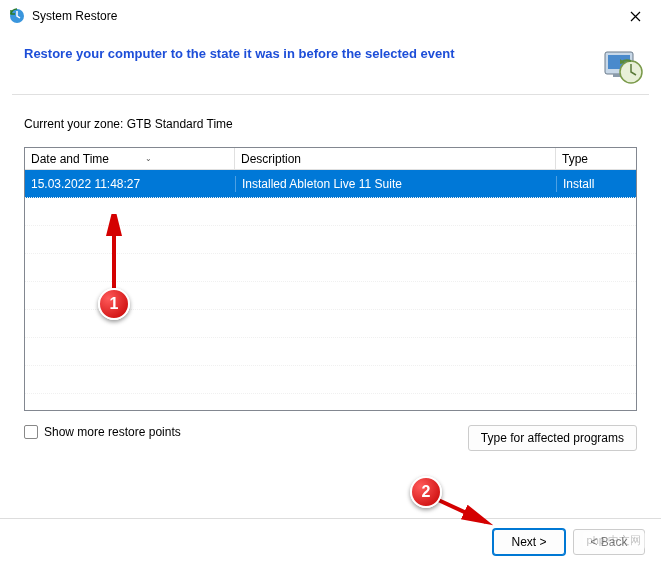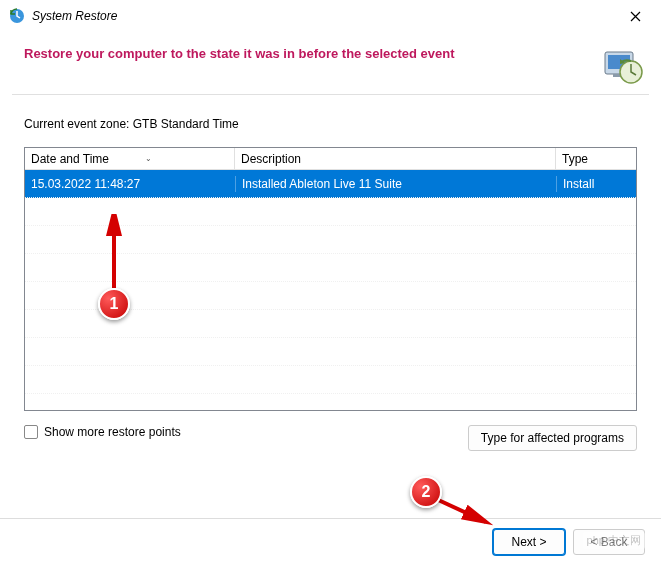--- a/index.html
+++ b/index.html
@@ -1,24 +1,24 @@
 <!DOCTYPE html>
 <html><head>
   <meta charset="utf-8">
   <style>
     * { box-sizing: border-box; margin: 0; padding: 0; font-family: 'Segoe UI', Tahoma, sans-serif; font-size: 12px; }
     body { width: 661px; height: 565px; background: #fff; position: relative; overflow: hidden; }
     
-    .titlebar { display: flex; align-items: center; height: 32px; padding: 0 6px 0 8px; font-style: italic; }
+    .titlebar { display: flex; align-items: center; height: 32px; padding: 0 6px 0 8px; }
     .titlebar-icon { width: 18px; height: 18px; margin-right: 6px; }
     .titlebar-title { flex: 1; font-size: 12px; }
     .close-btn { width: 40px; height: 28px; display: flex; align-items: center; justify-content: center; cursor: pointer; }
     
     .header-row { display: flex; align-items: flex-start; padding: 14px 16px 8px 24px; }
-    .header-title { font-size: 13px; font-weight: bold; flex: 1; color: #be185d; }
+    .header-title { font-size: 13px; font-weight: bold; flex: 1; color: #1d4ed8; }
     .header-icon { width: 44px; height: 40px; }
     
     .sep { height: 1px; background: #e0e0e0; margin: 0 12px; }
     
     .content { padding: 22px 24px 0 24px; }
     .timezone { font-size: 12px; margin-bottom: 16px; }
     
     .table-wrap { border: 1px solid #828790; background: #fff; height: 264px; overflow: hidden; position: relative; }
     .thead { display: flex; background: #fff; border-bottom: 1px solid #e0e0e0; height: 22px; }
     .th { padding: 3px 6px; font-size: 12px; border-right: 1px solid #e0e0e0; display: flex; align-items: center; gap: 3px; position: relative; }
@@ -87,21 +87,21 @@
       <path d="M30 18 L30 26 L35 29" stroke="#5a7a3a" stroke-width="1.5" fill="none"></path>
       <path d="M20 16 A11 11 0 0 1 30 15" stroke="#5a8a3a" stroke-width="2" fill="none"></path>
       <path d="M19 13 L19 18 L24 17 Z" fill="#5a8a3a"></path>
     </svg>
   </span>
 </div>
 
 <div class="sep"></div>
 
 <div class="content">
-  <div class="timezone">Current event zone: GTB Standard Time</div>
+  <div class="timezone">Current your zone: GTB Standard Time</div>
 
   <div class="table-wrap">
     <div class="thead">
       <div class="th th-date">
         <span>Date and Time</span>
         <span class="sort-ind">⌄</span>
       </div>
       <div class="th th-desc">
         <span>Description</span>
       </div>

